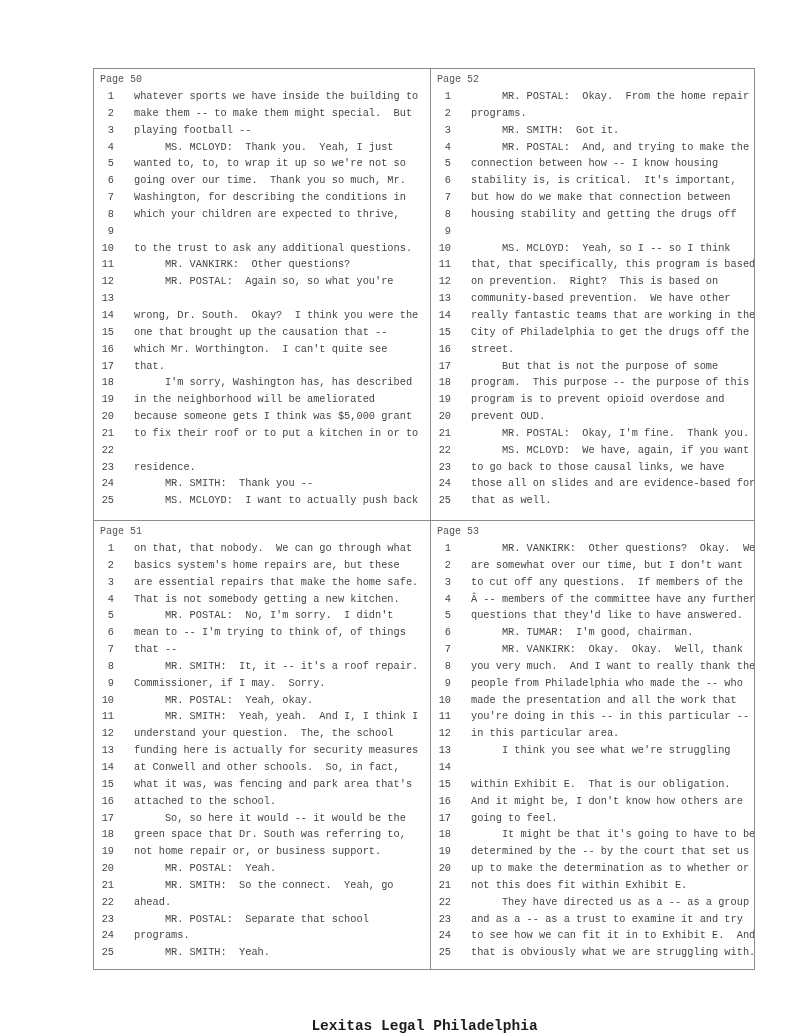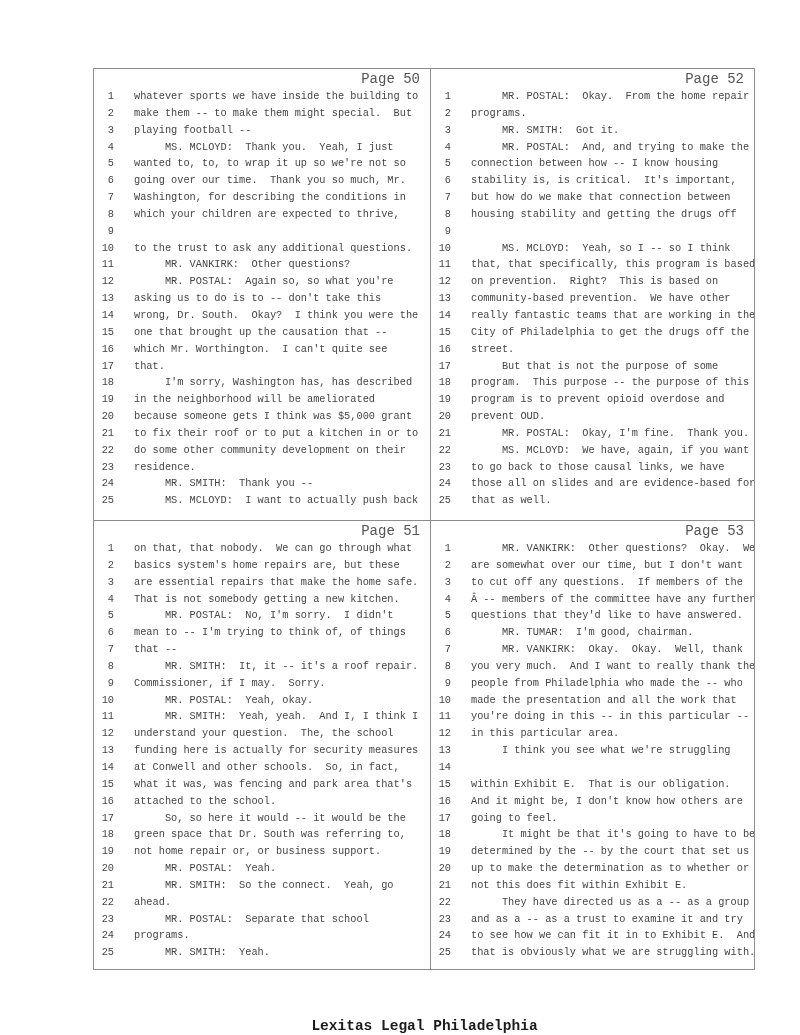--- a/index.html
+++ b/index.html
@@ -42,23 +42,22 @@
   }
   .cell {
     box-sizing: border-box;
     padding: 4px 6px 0 6px;
     overflow: hidden;
   }
   .cell.col1 { border-right: 1px solid #8c8c8c; }
   .cell.row1 { border-bottom: 1px solid #8c8c8c; }
   .page-label {
     height: 13px;
-    font-size: 14px;
+    font-size: 10px;
     line-height: 13px;
-    text-align: right;
     color: #555555;
     padding-right: 4px;
   }
   .lines { margin-top: 2px; }
   .t-line {
     display: flex;
     font-size: 10.3px;
     line-height: 16.85px;
     white-space: pre;
   }
@@ -102,30 +101,30 @@
           <div class="t-line"><span class="ln">3</span><span class="lt">playing football --</span></div>
           <div class="t-line"><span class="ln">4</span><span class="lt">     MS. MCLOYD:  Thank you.  Yeah, I just</span></div>
           <div class="t-line"><span class="ln">5</span><span class="lt">wanted to, to, to wrap it up so we're not so</span></div>
           <div class="t-line"><span class="ln">6</span><span class="lt">going over our time.  Thank you so much, Mr.</span></div>
           <div class="t-line"><span class="ln">7</span><span class="lt">Washington, for describing the conditions in</span></div>
           <div class="t-line"><span class="ln">8</span><span class="lt">which your children are expected to thrive,</span></div>
           <div class="t-line"><span class="ln">9</span></div>
           <div class="t-line"><span class="ln">10</span><span class="lt">to the trust to ask any additional questions.</span></div>
           <div class="t-line"><span class="ln">11</span><span class="lt">     MR. VANKIRK:  Other questions?</span></div>
           <div class="t-line"><span class="ln">12</span><span class="lt">     MR. POSTAL:  Again so, so what you're</span></div>
-          <div class="t-line"><span class="ln">13</span><span class="lt">asking us to do is to -- don't take this</span></div>
+          <div class="t-line"><span class="ln">13</span></div>
           <div class="t-line"><span class="ln">14</span><span class="lt">wrong, Dr. South.  Okay?  I think you were the</span></div>
           <div class="t-line"><span class="ln">15</span><span class="lt">one that brought up the causation that --</span></div>
           <div class="t-line"><span class="ln">16</span><span class="lt">which Mr. Worthington.  I can't quite see</span></div>
           <div class="t-line"><span class="ln">17</span><span class="lt">that.</span></div>
           <div class="t-line"><span class="ln">18</span><span class="lt">     I'm sorry, Washington has, has described</span></div>
           <div class="t-line"><span class="ln">19</span><span class="lt">in the neighborhood will be ameliorated</span></div>
           <div class="t-line"><span class="ln">20</span><span class="lt">because someone gets I think was $5,000 grant</span></div>
           <div class="t-line"><span class="ln">21</span><span class="lt">to fix their roof or to put a kitchen in or to</span></div>
-          <div class="t-line"><span class="ln">22</span><span class="lt">do some other community development on their</span></div>
+          <div class="t-line"><span class="ln">22</span></div>
           <div class="t-line"><span class="ln">23</span><span class="lt">residence.</span></div>
           <div class="t-line"><span class="ln">24</span><span class="lt">     MR. SMITH:  Thank you --</span></div>
           <div class="t-line"><span class="ln">25</span><span class="lt">     MS. MCLOYD:  I want to actually push back</span></div>
         </div>
     </div>
     <div class="cell row1">
       <div class="page-label">Page 52</div>
       <div class="lines">
           <div class="t-line"><span class="ln">1</span><span class="lt">     MR. POSTAL:  Okay.  From the home repair</span></div>
           <div class="t-line"><span class="ln">2</span><span class="lt">programs.</span></div>

